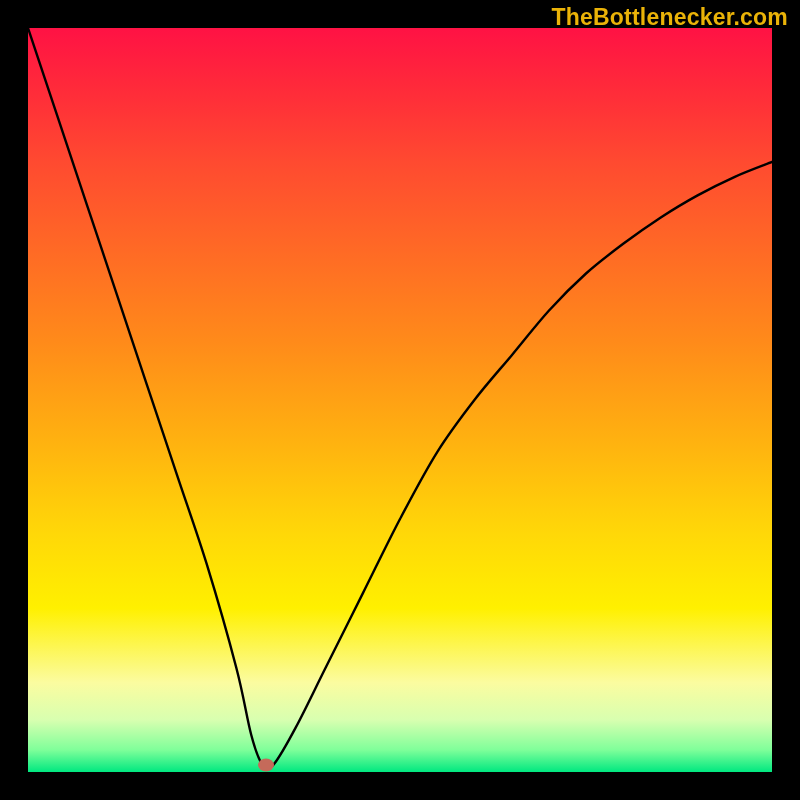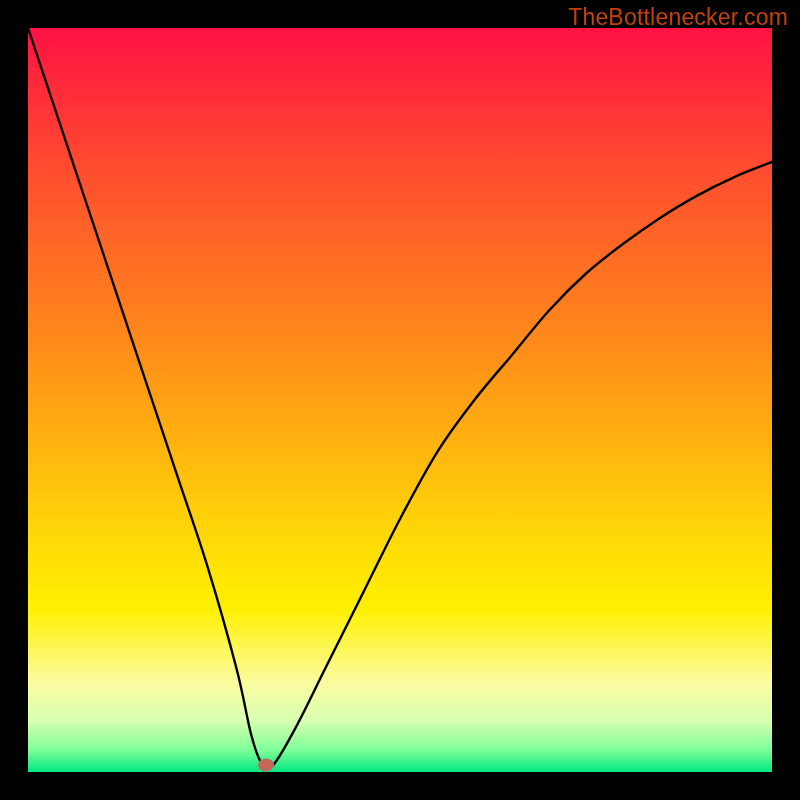--- a/index.html
+++ b/index.html
@@ -30,24 +30,24 @@
       #fbfca0 88%,
       #d8ffb0 93%,
       #80ff9a 97%,
       #00e880 100%
     );
   }
   .watermark {
     position: absolute;
     top: 4px;
     right: 12px;
-    color: #c2410c;
+    color: #eab308;
     font-size: 23px;
     letter-spacing: 0.2px;
-    font-weight: 400;
+    font-weight: 700;
     z-index: 20;
   }
   .curve-svg {
     position: absolute;
     left: 0;
     top: 0;
     width: 744px;
     height: 744px;
     z-index: 5;
   }

